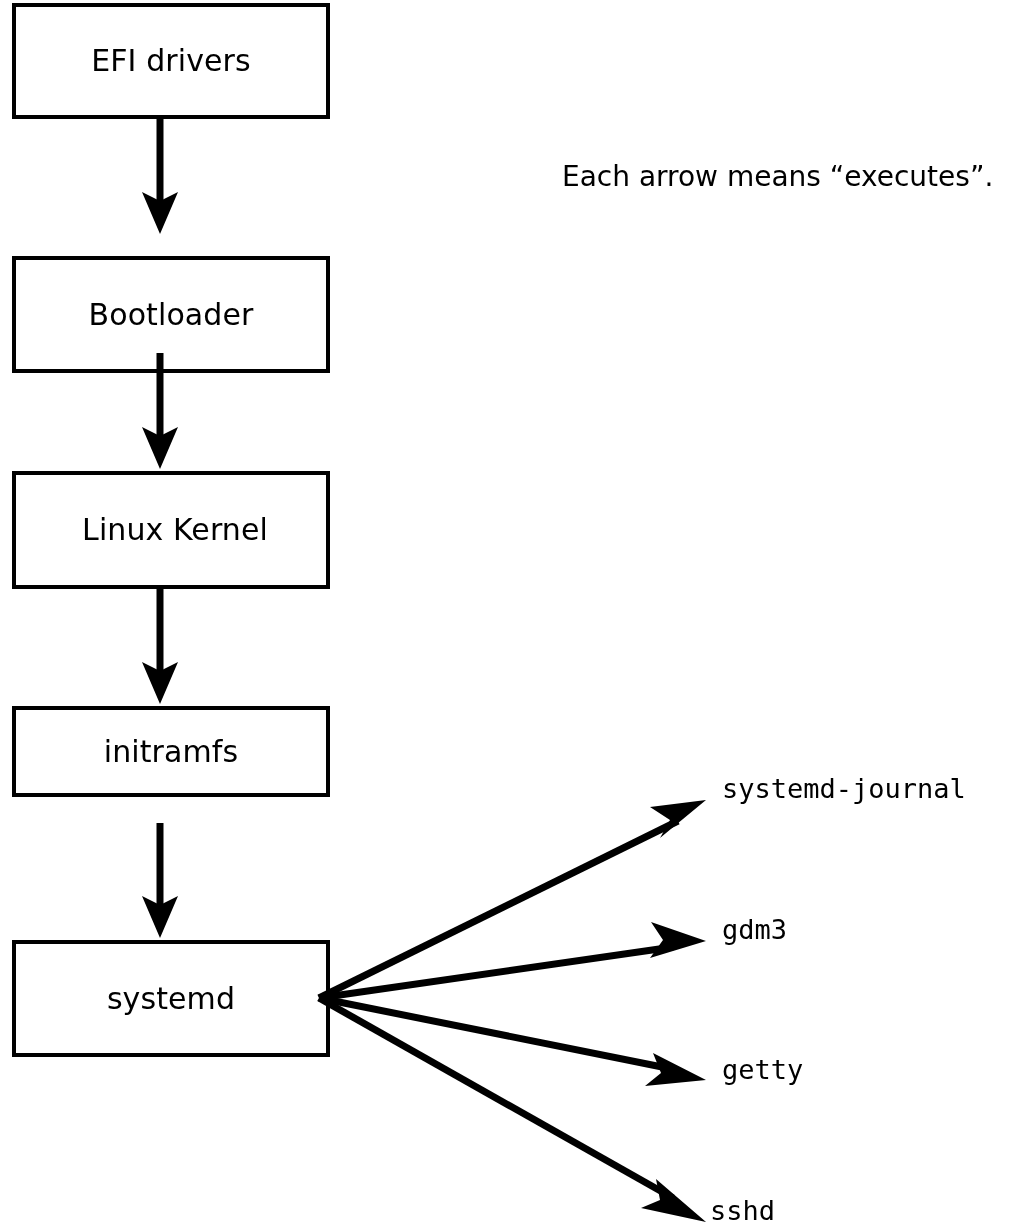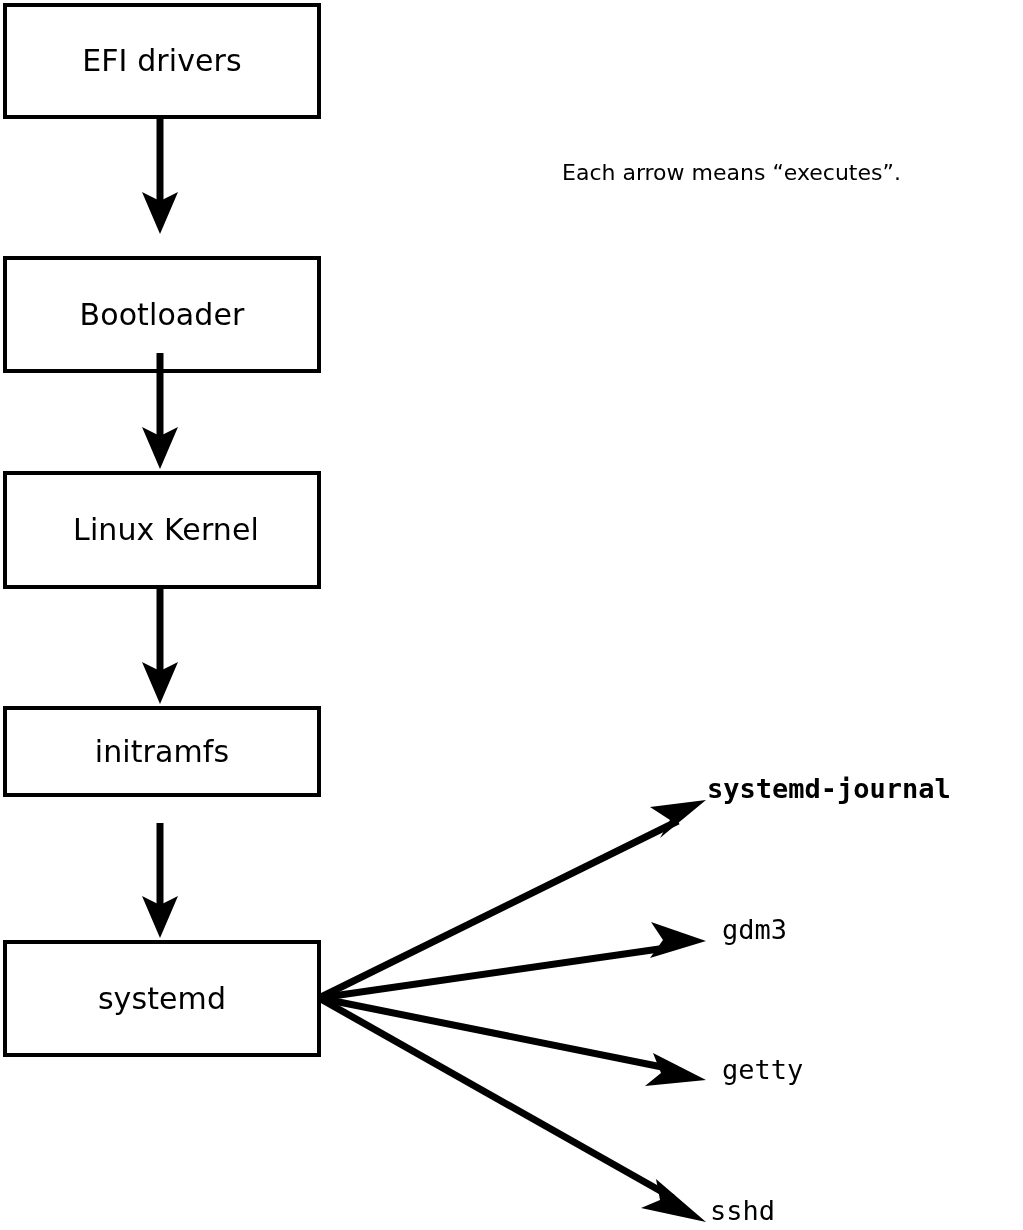--- a/index.html
+++ b/index.html
@@ -21,21 +21,21 @@
     position: absolute;
     left: 0;
     top: 0;
     width: 1023px;
     height: 1230px;
   }
 
   
   .proc-box {
     position: absolute;
-    left: 3px;
+    left: 12px;
     width: 318px;
     box-sizing: border-box;
     border: 4px solid #000000;
     background: #ffffff;
     display: flex;
     align-items: center;
     justify-content: center;
   }
   .proc-box .box-label {
     font-family: "DejaVu Sans", sans-serif;
@@ -64,32 +64,32 @@
 
   
   .service-label {
     position: absolute;
     font-family: "DejaVu Sans Mono", monospace;
     font-size: 27px;
     line-height: 1;
     color: #000000;
     white-space: nowrap;
   }
-  #label-systemd-journal { left: 707px; top: 775px; font-weight: bold; }
+  #label-systemd-journal { left: 722px; top: 775px; }
   #label-gdm3            { left: 722px; top: 916px; }
   #label-getty           { left: 722px; top: 1056px; }
   #label-sshd            { left: 710px; top: 1197px; }
 
   
   #legend-caption {
     position: absolute;
     left: 562px;
     top: 160px;
     font-family: "DejaVu Sans", sans-serif;
-    font-size: 22px;
+    font-size: 28px;
     line-height: 1.2;
     color: #000000;
     white-space: nowrap;
   }
 </style>
 </head>
 <body>
 
 <div id="diagram-root">
 

